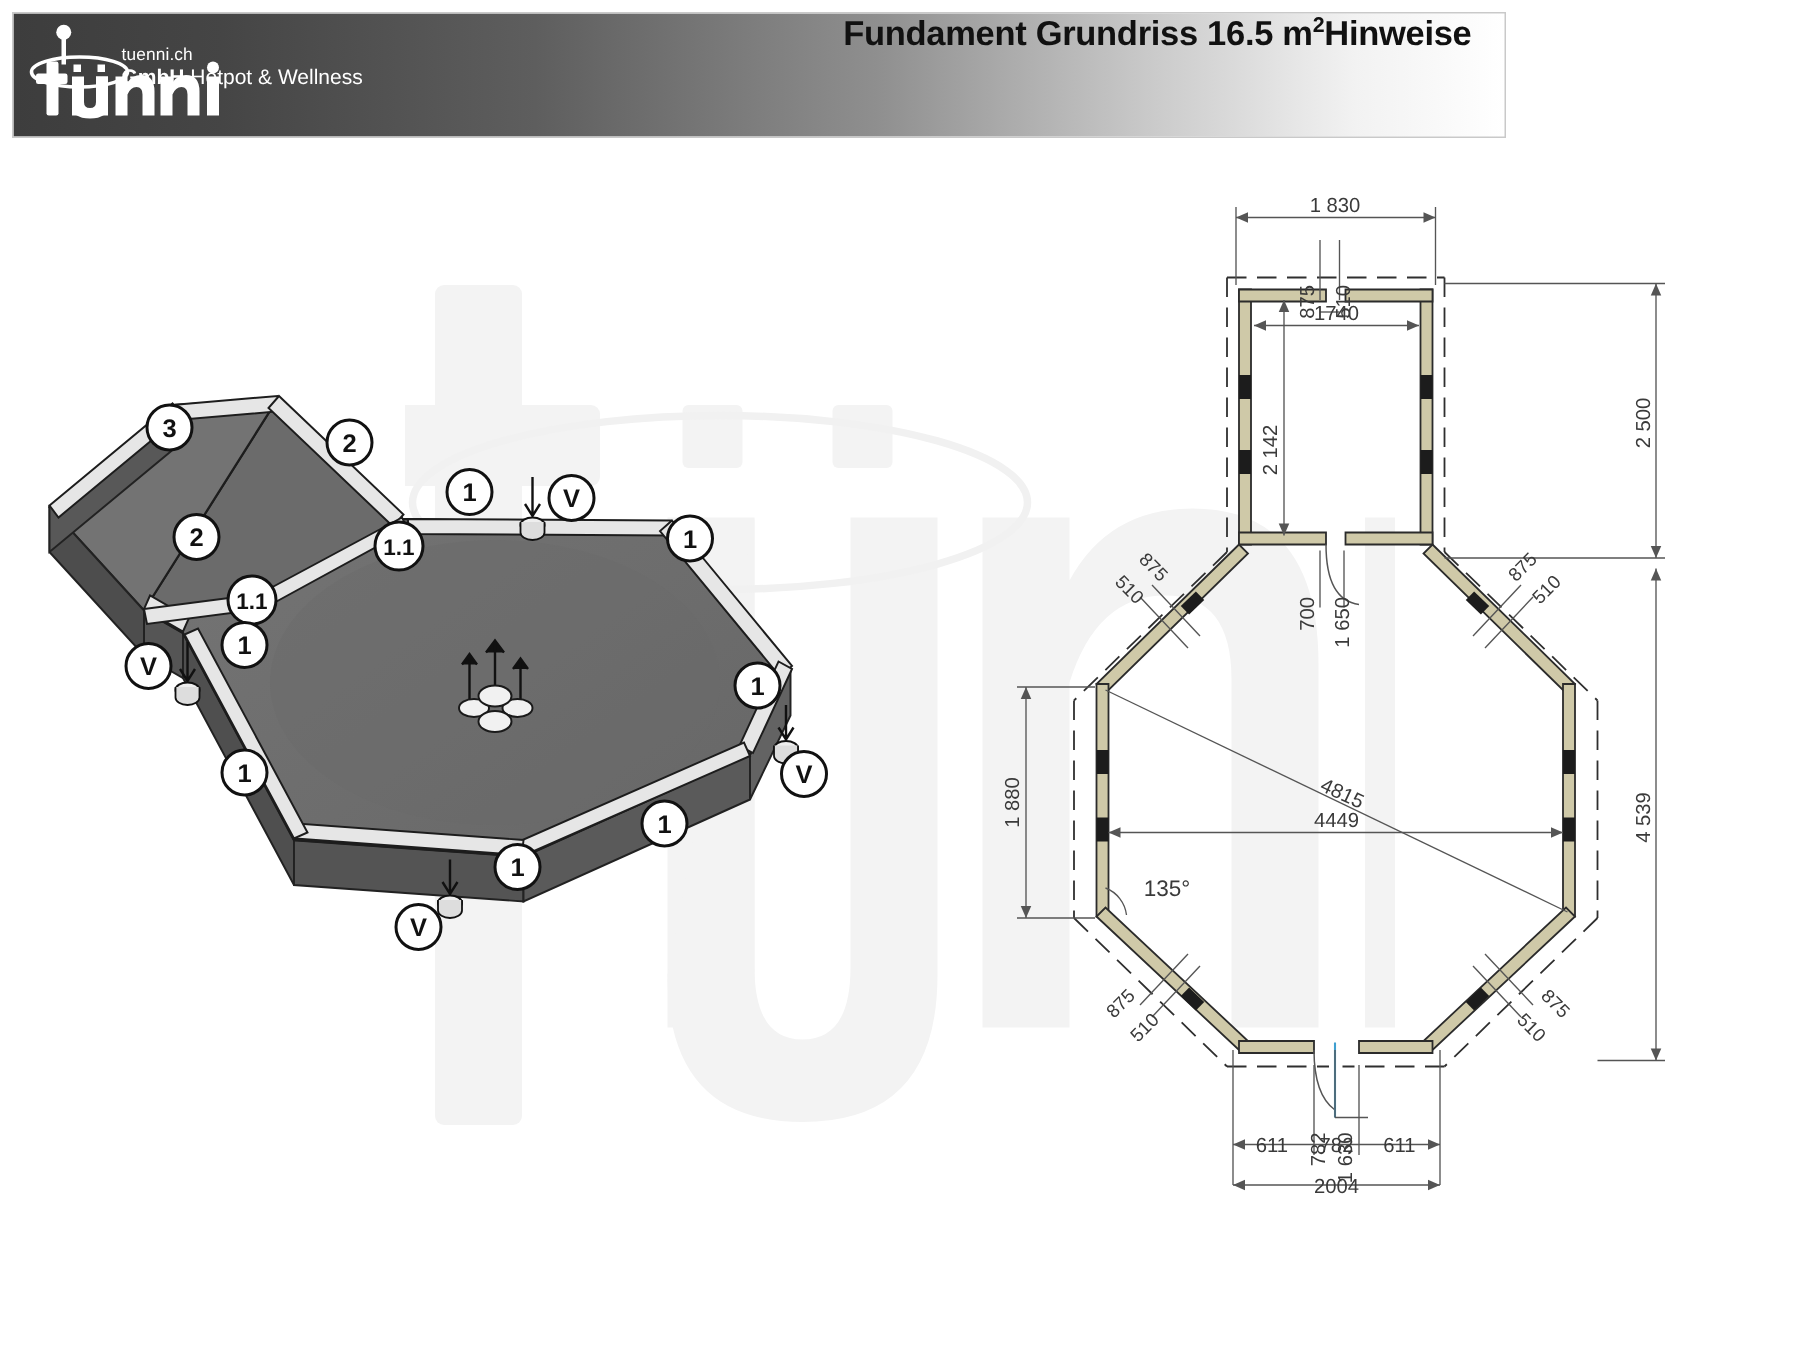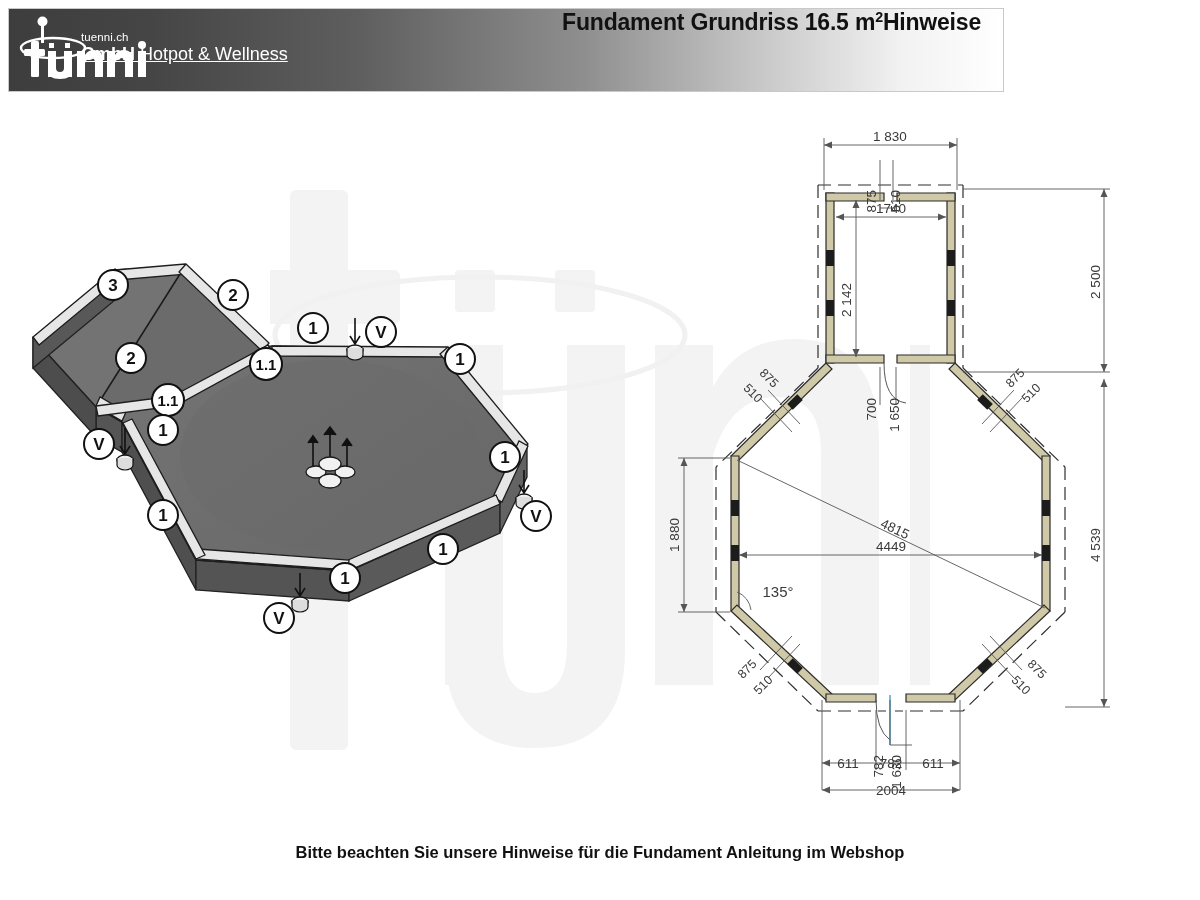--- a/index.html
+++ b/index.html
@@ -15,21 +15,21 @@
   
   .header{
     position:absolute;left:8px;top:8px;width:996px;height:84px;
     background:linear-gradient(to right,#3d3d3d 0%,#454545 14%,#5e5e5e 35%,#8f8f8f 58%,#c9c9c9 76%,#f2f2f2 90%,#ffffff 100%);
     border:1px solid #c9c9c9;
     box-sizing:border-box;
   }
   .logo-wrap{position:absolute;left:10px;top:6px;width:210px;height:72px;}
   .logo-text{position:absolute;left:72px;top:22px;color:#fff;line-height:1.12;}
   .logo-line1{font-size:11.5px;font-weight:400;letter-spacing:.1px;}
-  .logo-line2{font-size:18px;text-decoration:underline;}
+  .logo-line2{font-size:14px;}
   .logo-line2 b{font-weight:bold;}
   .logo-line2 span{font-weight:400;}
 
   .header-title{
     position:absolute;right:22px;top:0;height:84px;
     display:flex;align-items:flex-start;
     font-size:23px;font-weight:bold;color:#111;
     letter-spacing:-.2px;white-space:nowrap;
   }
   .header-title sup{font-size:.62em;vertical-align:super;}
@@ -434,15 +434,14 @@
       <text x="0" y="0" transform="translate(750,396) rotate(45)" text-anchor="middle" font-size="12.5">510</text>
       <text x="0" y="0" transform="translate(1018,381) rotate(-45)" text-anchor="middle" font-size="12.5">875</text>
       <text x="0" y="0" transform="translate(1034,396) rotate(-45)" text-anchor="middle" font-size="12.5">510</text>
       <text x="0" y="0" transform="translate(750,672) rotate(-45)" text-anchor="middle" font-size="12.5">875</text>
       <text x="0" y="0" transform="translate(766,688) rotate(-45)" text-anchor="middle" font-size="12.5">510</text>
       <text x="0" y="0" transform="translate(1034,672) rotate(45)" text-anchor="middle" font-size="12.5">875</text>
       <text x="0" y="0" transform="translate(1018,688) rotate(45)" text-anchor="middle" font-size="12.5">510</text>
     </g>
   </svg>
 
-  <div class="footer">Bitte beachten Sie unsere Hinweise für die Fundament Anleitung im Webshop</div>
 
 </div>
 
 </body></html>

